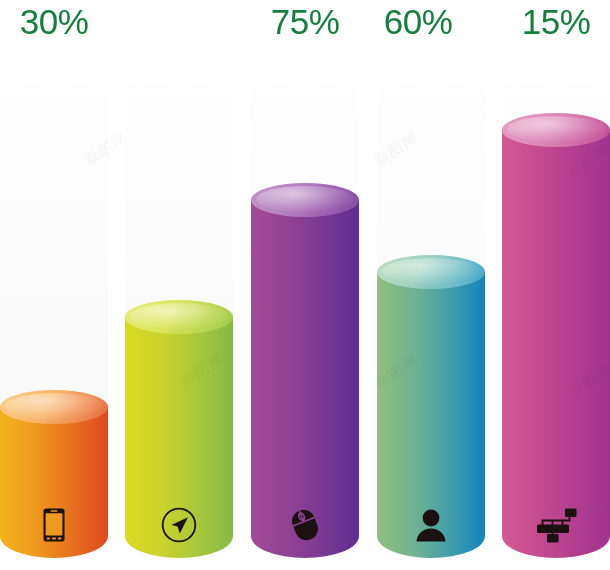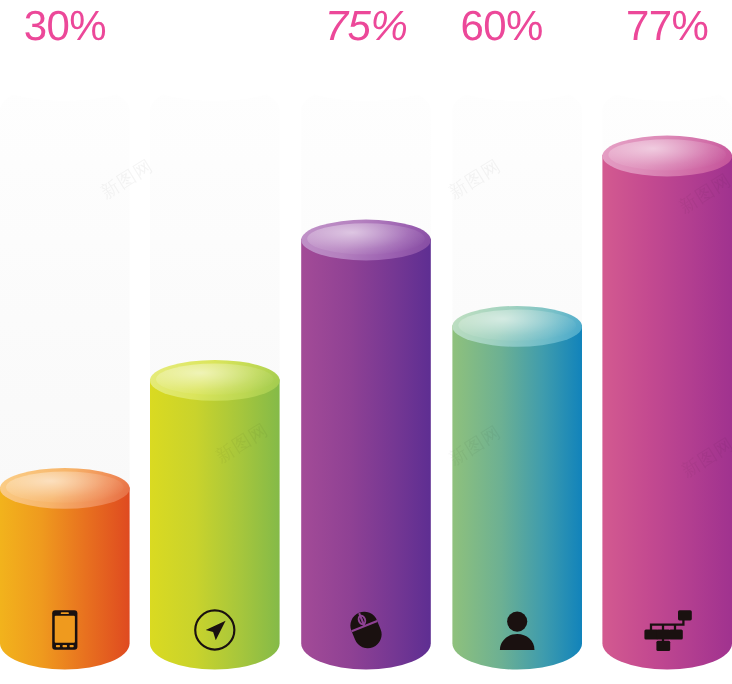--- a/index.html
+++ b/index.html
@@ -25,21 +25,21 @@
     height: 50px;
   }
   .pct-label {
     position: absolute;
     top: 0;
     width: 108px;
     text-align: center;
     font-size: 35px;
     line-height: 44px;
     font-weight: 400;
-    color: #ec4899;
+    color: #15803d;
     letter-spacing: -0.5px;
     font-family: "Liberation Sans", sans-serif;
   }
 
   
   .column {
     position: absolute;
     bottom: 0;
     width: 108px;
   }
@@ -143,23 +143,23 @@
     white-space: nowrap;
   }
 </style>
 </head>
 <body>
 
 <div id="stage">
 
   <div class="pct-row">
     <div class="pct-label" style="left:0px;">30%</div>
-    <div class="pct-label" style="left:251px;font-style:italic;">75%</div>
+    <div class="pct-label" style="left:251px;">75%</div>
     <div class="pct-label" style="left:364px;">60%</div>
-    <div class="pct-label" style="left:502px;">77%</div>
+    <div class="pct-label" style="left:502px;">15%</div>
   </div>
 
   <div class="column" style="left:0px; height:520px;">
     <div class="track" style="height:488px;">
       <div class="track-top"></div>
     </div>
     <div class="cyl" style="height:168px;">
       <div class="cyl-body fill-orange"></div>
       <div class="cyl-top top-orange"></div>
       <div class="cyl-top-shine"></div>

